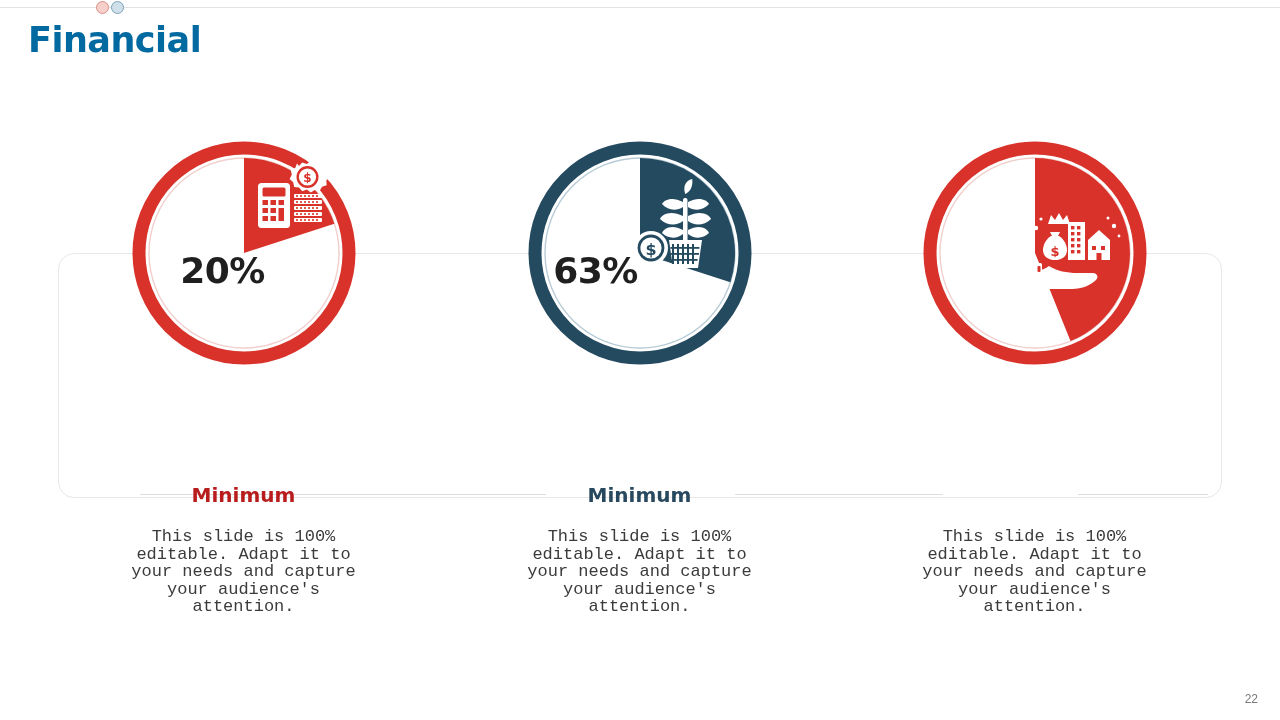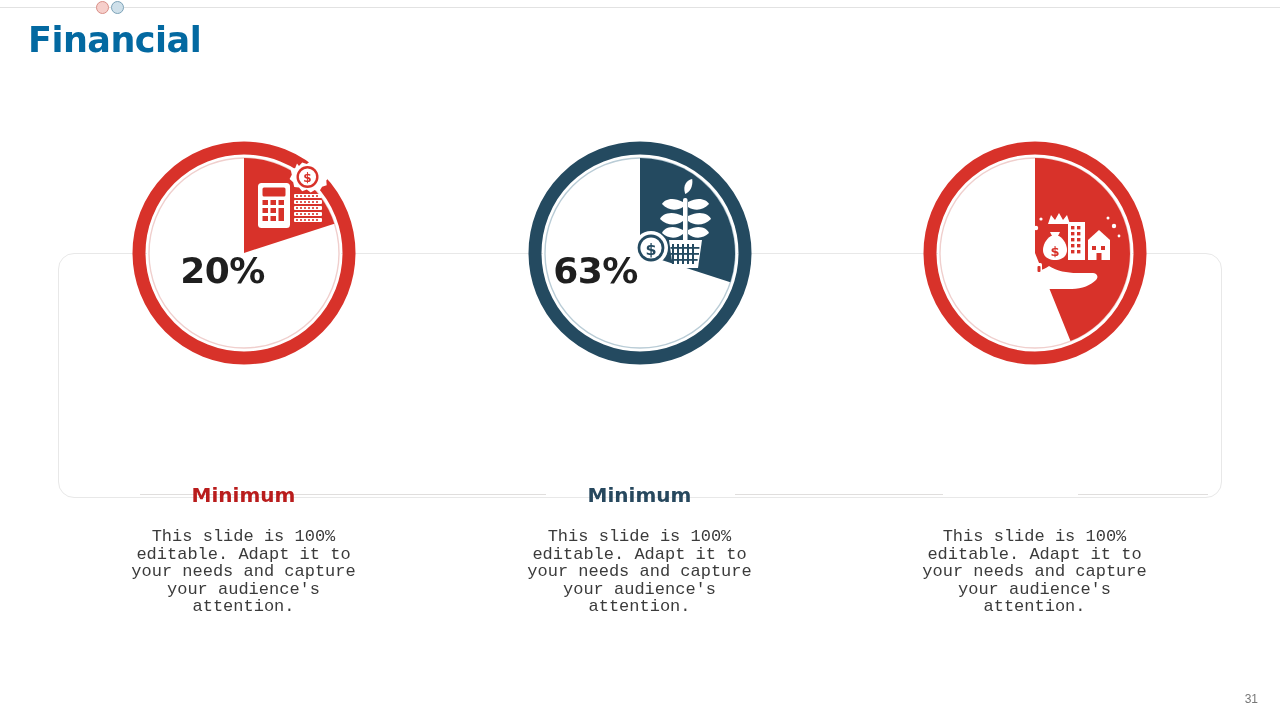--- a/index.html
+++ b/index.html
@@ -352,13 +352,13 @@
         <circle cx="196" cy="90" r="2.2"></circle>
         <circle cx="190" cy="82" r="1.5"></circle>
         <circle cx="201" cy="100" r="1.4"></circle>
       </g>
     </svg>
   </div>
 
   <div class="caption-body">This slide is 100% editable. Adapt it to your needs and capture your audience's attention.</div>
 </div>
 
-<div class="page-number">31</div>
+<div class="page-number">22</div>
 
 </body></html>

